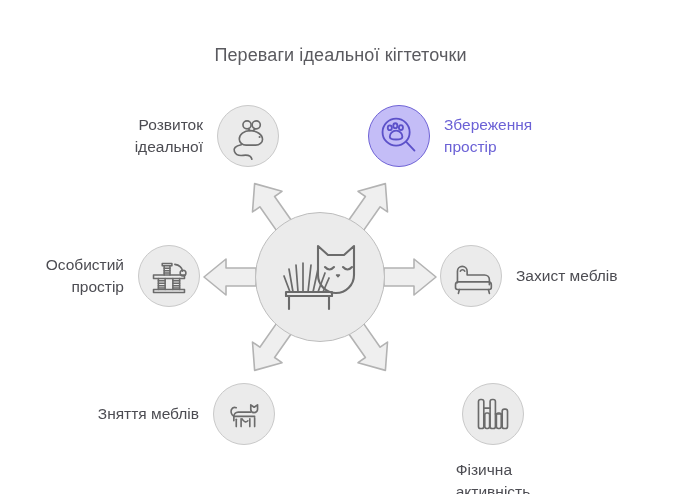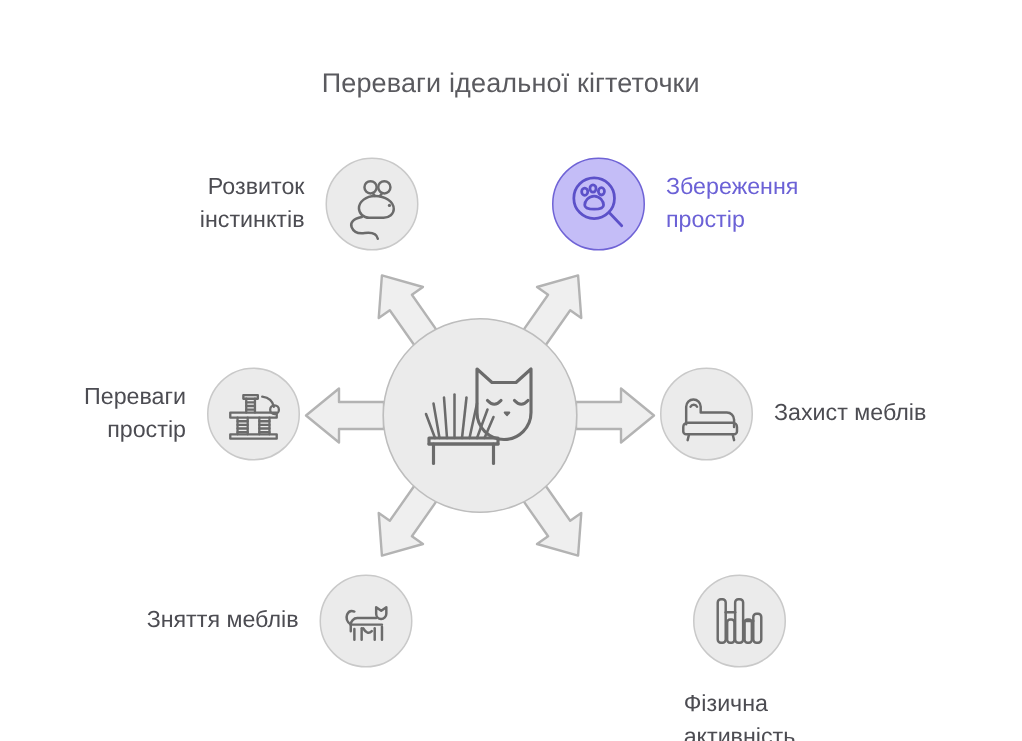--- a/index.html
+++ b/index.html
@@ -181,21 +181,21 @@
           <path d="M62,79 L69,60"></path>
           <path d="M34,79 L28,63"></path>
           <path d="M67,79 L73,65"></path>
         </g>
       </g>
     </svg>
   </div>
 
   <div class="node label-left" id="node-instincts">
     <span class="node-label">Розвиток
-інстинктів</span>
+ідеальної</span>
     <span class="node-circle">
       <svg viewBox="0 0 62 62">
         <g fill="none" stroke="#6b6b6b" stroke-width="1.7" stroke-linecap="round" stroke-linejoin="round">
 
           <path d="M22,34 a11,8.5 0 0 1 11,-8.5 a13,9 0 0 1 13,9
                    a7,6 0 0 1 -7,6 L29,40.5 a7,6.5 0 0 1 -7,-6.5 Z"></path>
 
           <circle cx="30" cy="19.5" r="4.2"></circle>
           <circle cx="39.5" cy="19.5" r="4.2"></circle>
           <path d="M31.5,23.5 L33,25.5"></path>
@@ -223,21 +223,21 @@
           <ellipse cx="27.2" cy="20.3" rx="2.1" ry="2.5"></ellipse>
           <ellipse cx="33" cy="22.3" rx="2.1" ry="2.5"></ellipse>
         </g>
       </svg>
     </span>
     <span class="node-label accent">Збереження
 простір</span>
   </div>
 
   <div class="node label-left" id="node-space">
-    <span class="node-label">Переваги
+    <span class="node-label">Особистий
 простір</span>
     <span class="node-circle">
       <svg viewBox="0 0 62 62">
         <g fill="none" stroke="#6b6b6b" stroke-width="1.6" stroke-linecap="round" stroke-linejoin="round">
 
           <path d="M24,18 L34,18 L34,20.5 L24,20.5 Z"></path>
 
           <path d="M26,20.5 L26,30 M32,20.5 L32,30"></path>
           <path d="M26,23 L32,23 M26,25.5 L32,25.5 M26,28 L32,28"></path>
 

